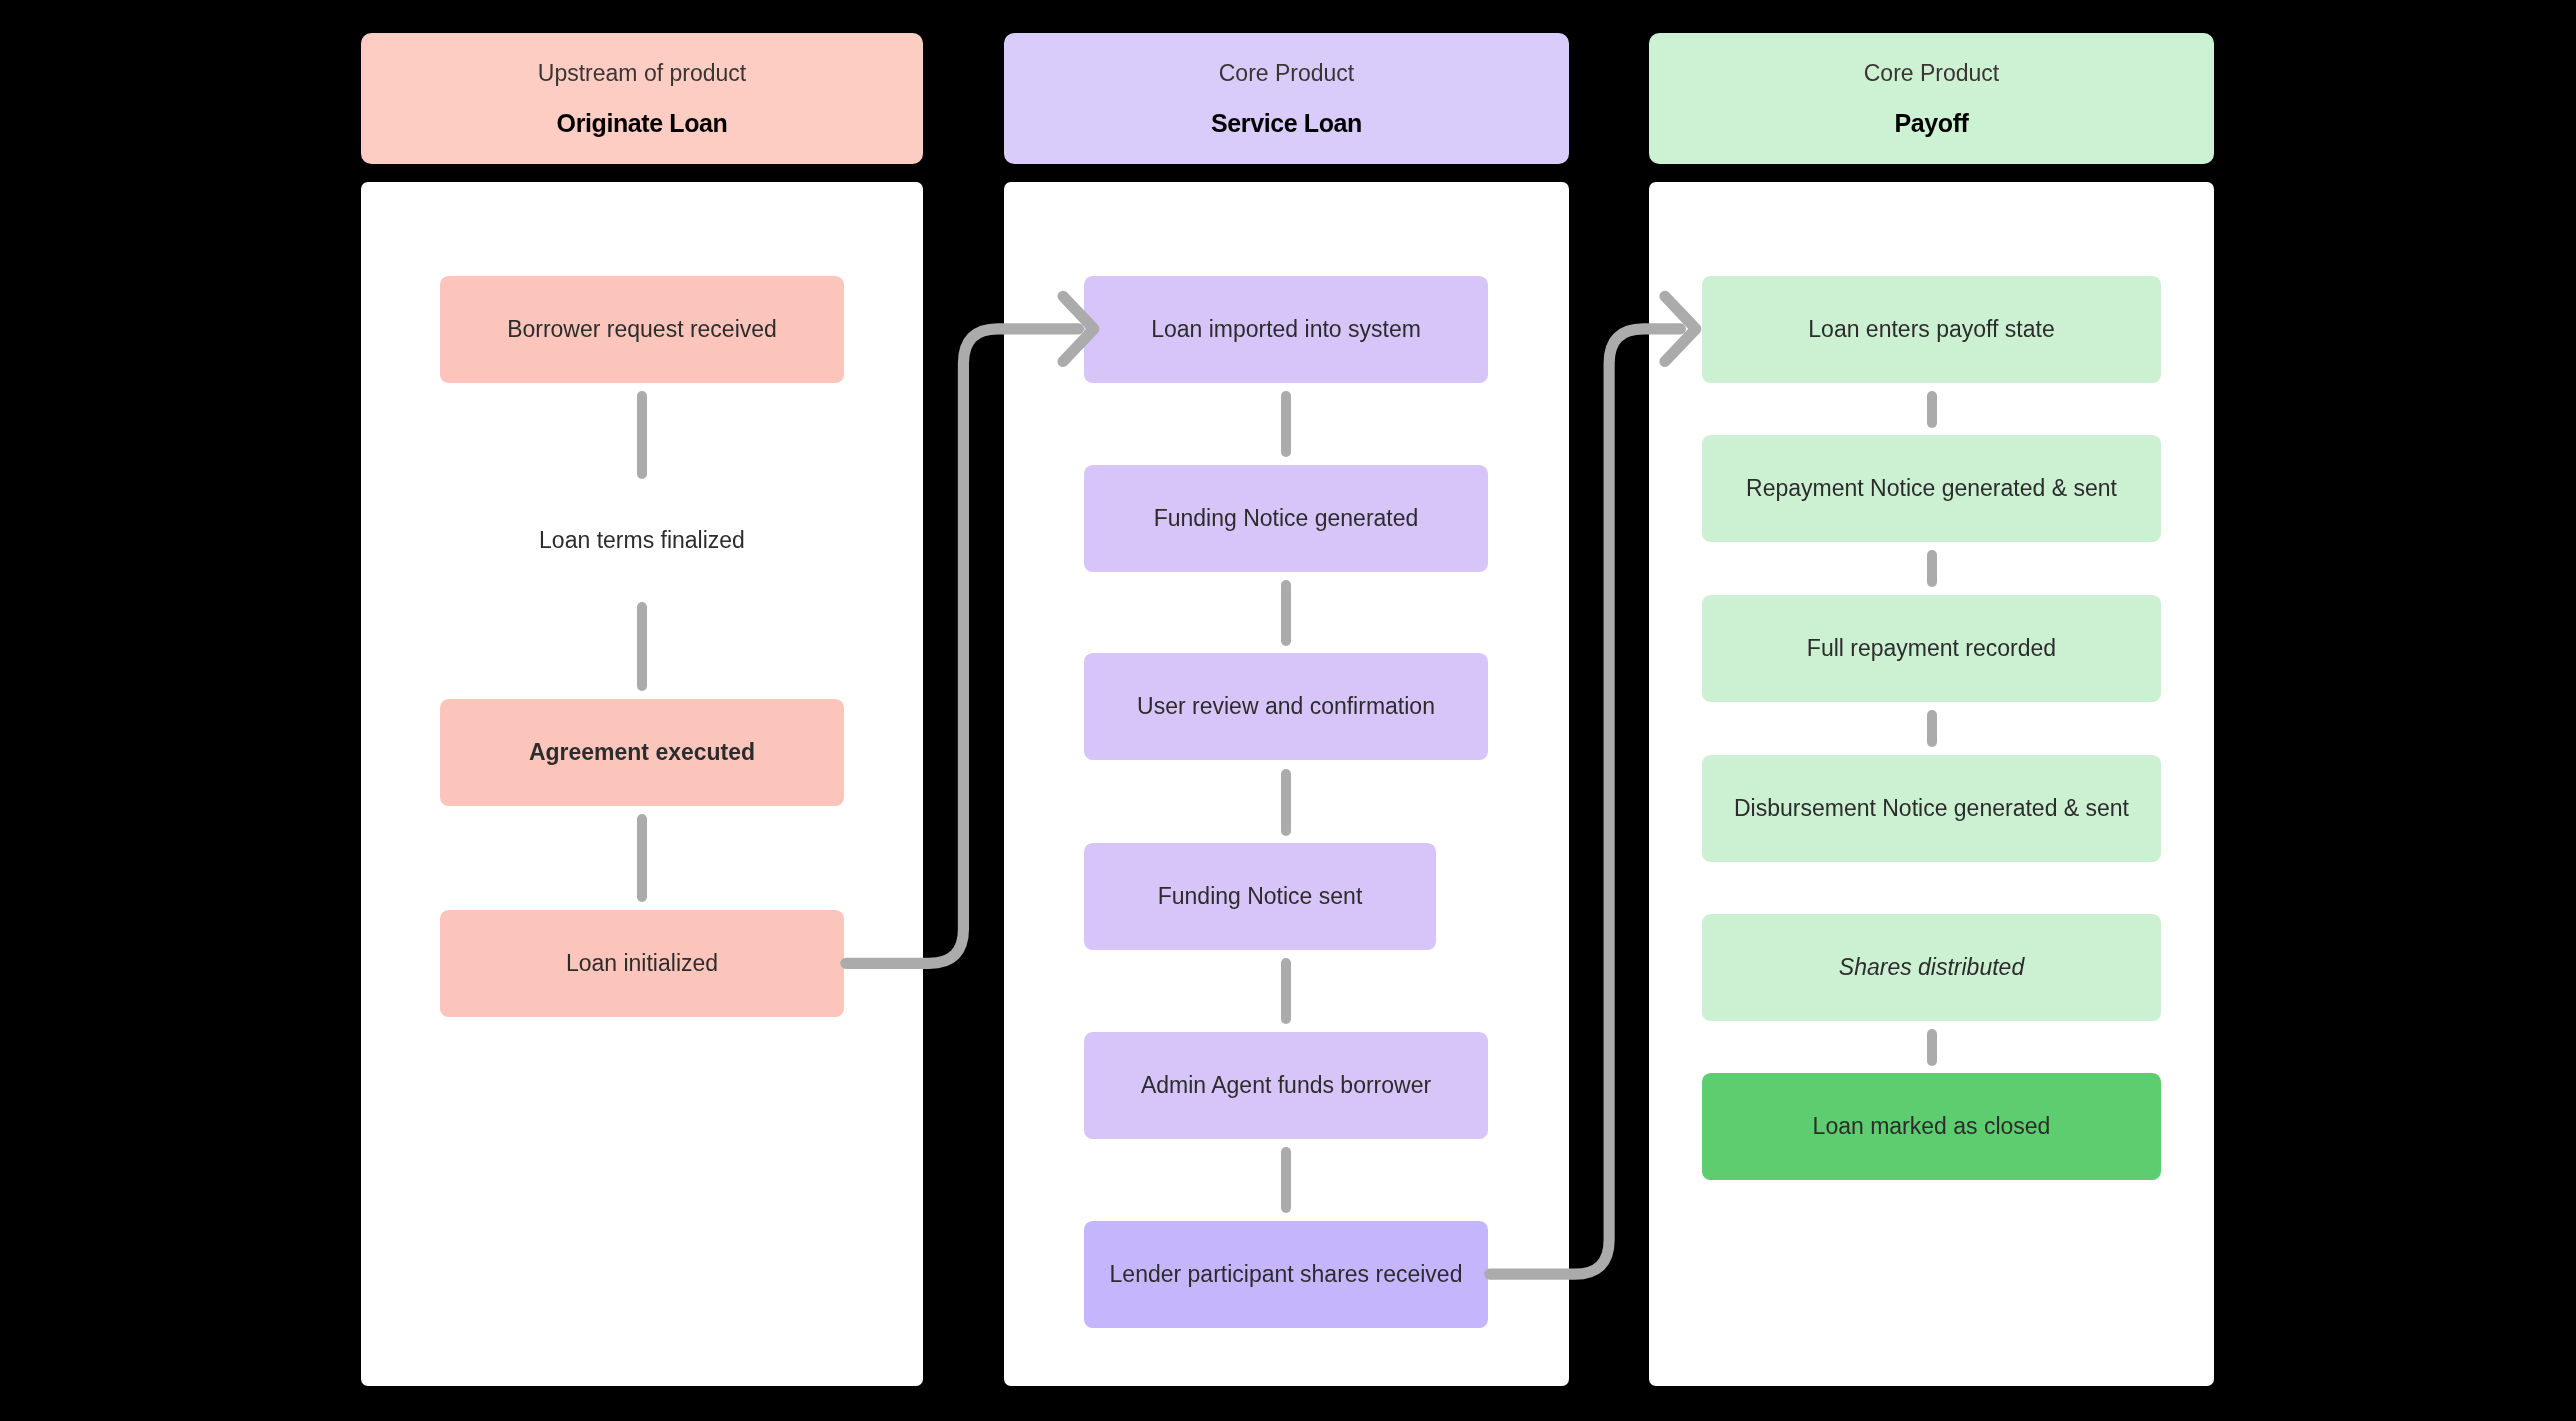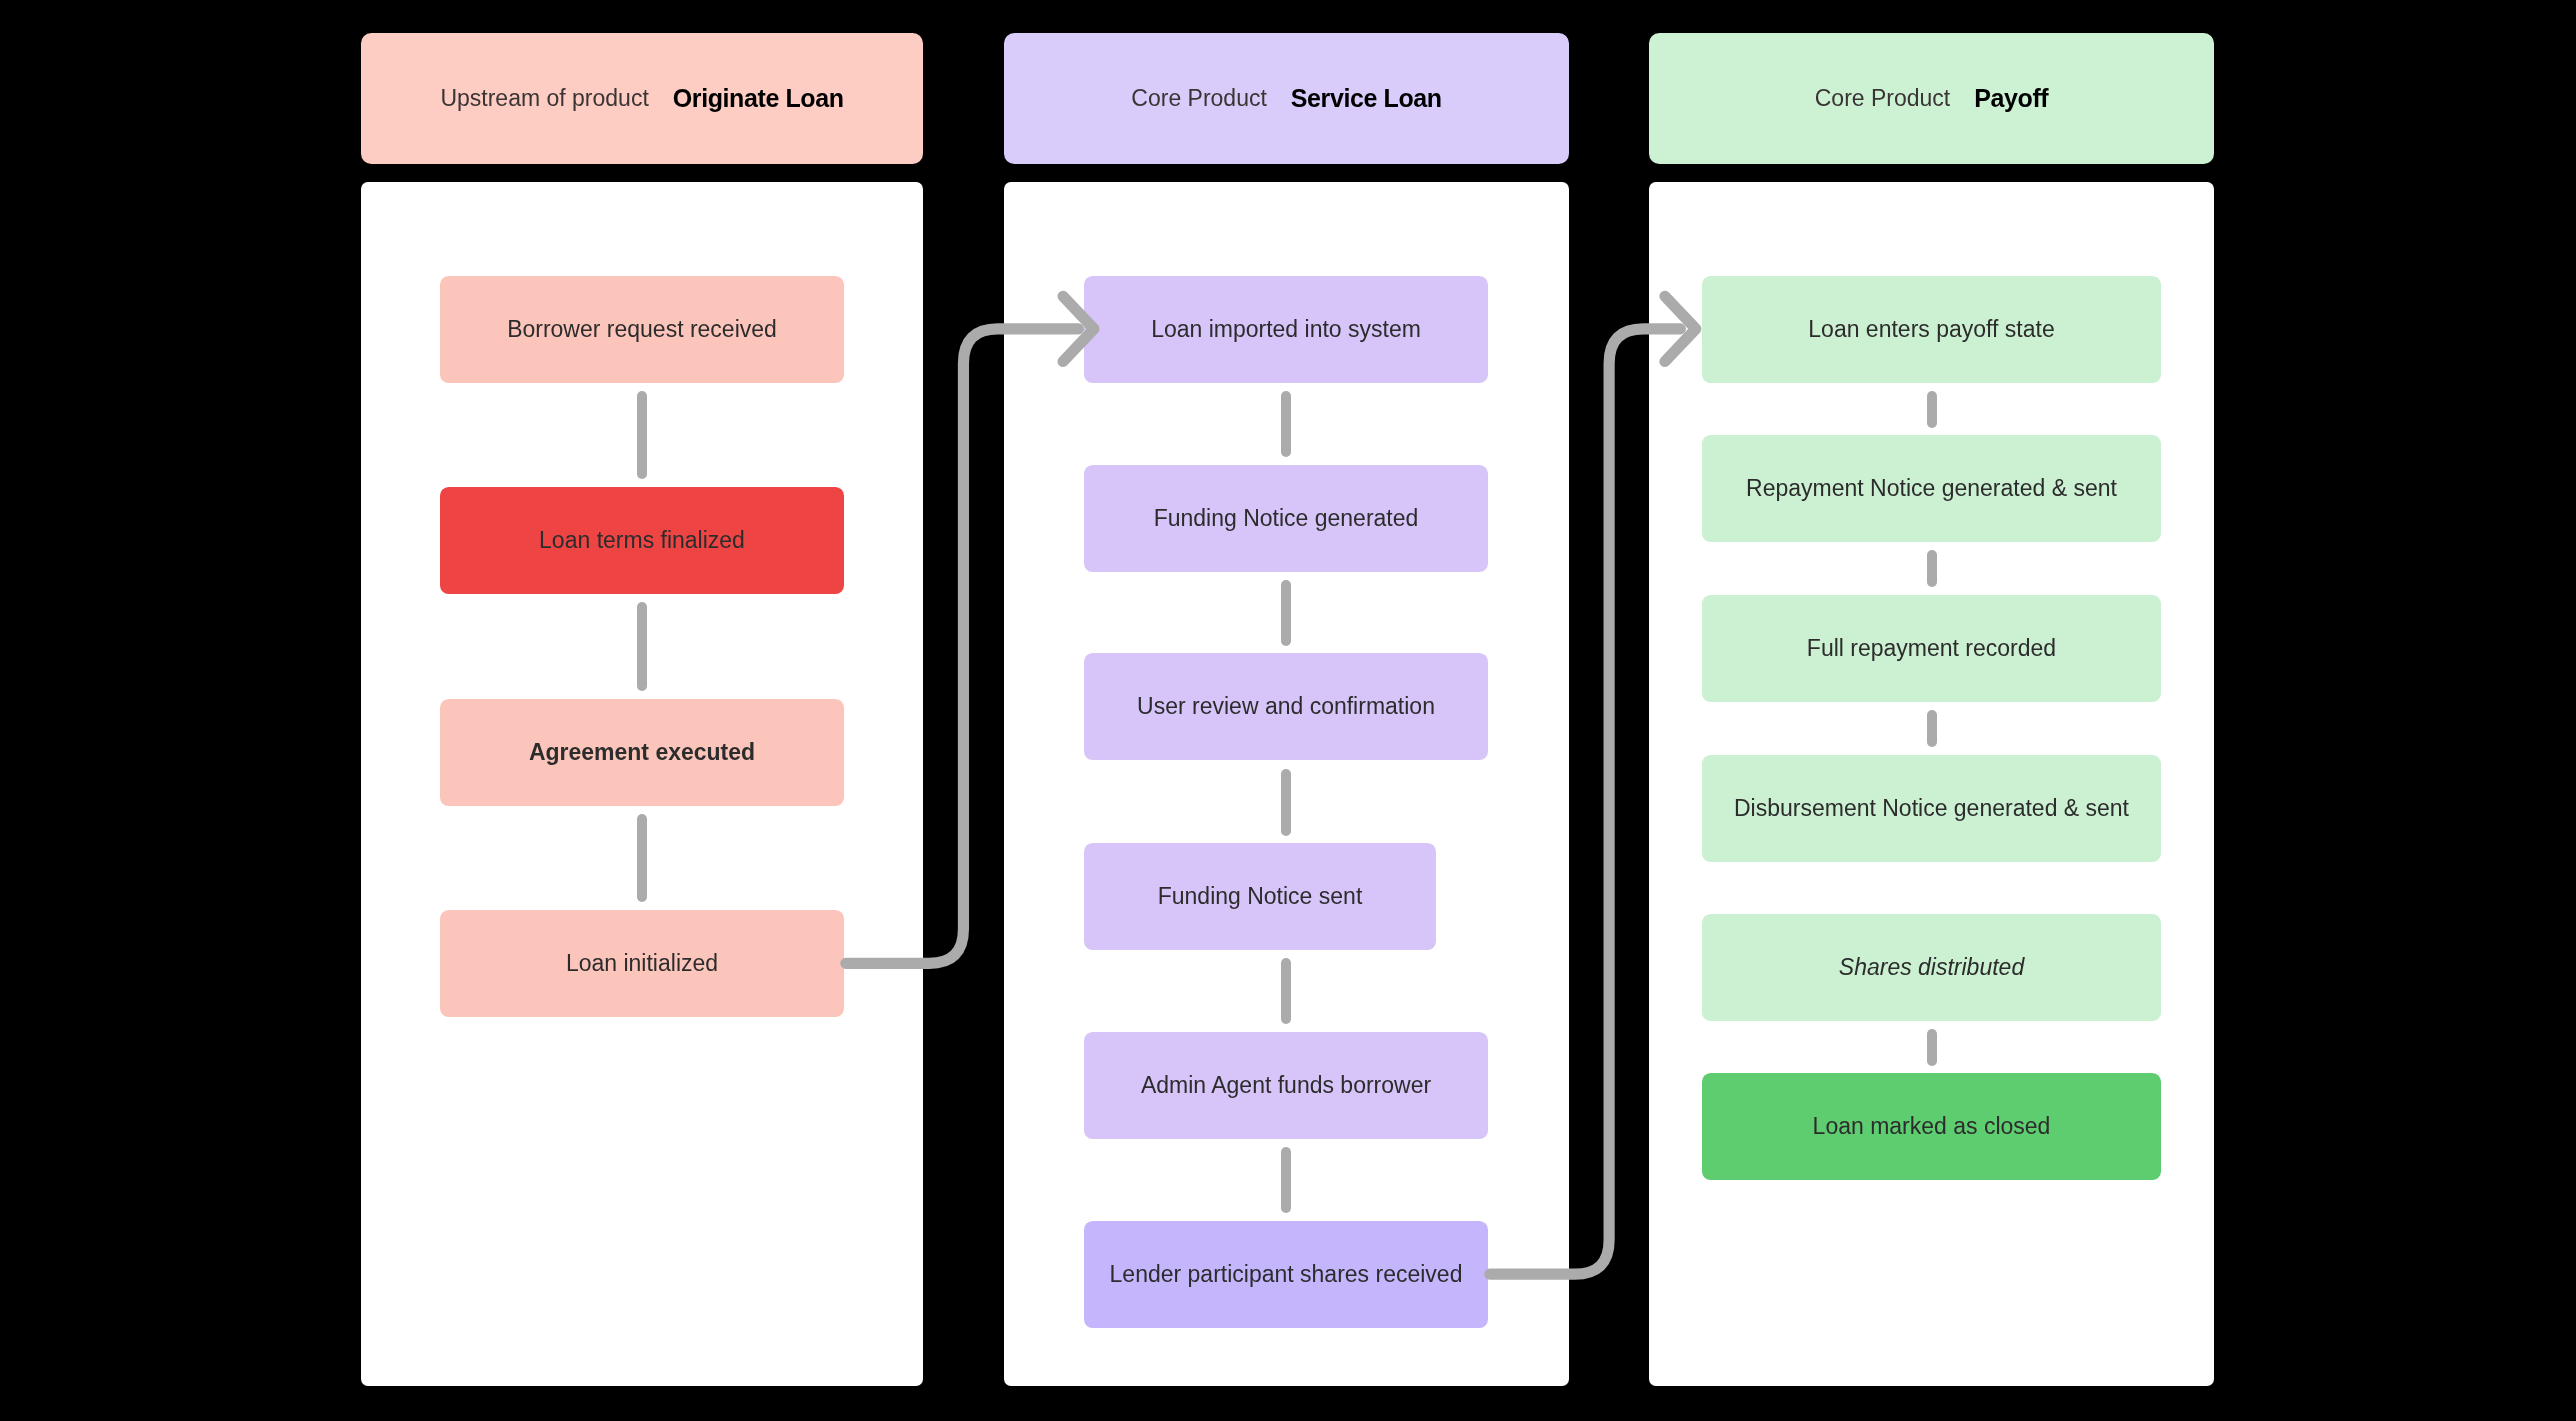--- a/index.html
+++ b/index.html
@@ -6,21 +6,21 @@
     margin: 0; padding: 0;
     width: 2576px; height: 1421px;
     background: #000000;
     font-family: "Liberation Sans", sans-serif;
     overflow: hidden;
   }
   #stage { position: relative; width: 2576px; height: 1421px; }
   .col-header {
     position: absolute;
     border-radius: 10.3px;
-    display: flex; flex-direction: row;
+    display: flex; flex-direction: column;
     align-items: center; justify-content: center;
     gap: 24px;
     text-align: center;
   }
   .col-subtitle {
     font-size: 23px; line-height: 1.15;
     color: #3a3534; font-weight: 400;
   }
   .col-title {
     font-size: 25px; line-height: 1.1;
@@ -59,21 +59,21 @@
 <div id="stage">
     <div class="col-header" style="left: 361px; top: 33px; width: 562px; height: 131px; background: rgb(253, 204, 195);">
       <div class="col-subtitle">Upstream of product</div>
       <div class="col-title">Originate Loan</div>
     </div>
     <div class="col-panel" style="left: 361px; top: 182px; width: 562px; height: 1204px;"></div>
     <div class="step-box" style="left: 440px; top: 276px; width: 404px; height: 107px; background: rgb(252, 197, 188);">
       <div class="step-label">Borrower request received</div>
     </div>
     <div class="step-connector" style="left: 637px; top: 391px; width: 10.3px; height: 88px; background: rgb(171, 171, 171);"></div>
-    <div class="step-box" style="left: 440px; top: 487px; width: 404px; height: 107px; background: #ef4444;">
+    <div class="step-box" style="left: 440px; top: 487px; width: 404px; height: 107px; background: #ffffff;">
       <div class="step-label">Loan terms finalized</div>
     </div>
     <div class="step-connector" style="left: 637px; top: 602px; width: 10.3px; height: 89px; background: rgb(171, 171, 171);"></div>
     <div class="step-box" style="left: 440px; top: 699px; width: 404px; height: 107px; background: rgb(252, 197, 188); font-weight: bold;">
       <div class="step-label">Agreement executed</div>
     </div>
     <div class="step-connector" style="left: 637px; top: 814px; width: 10.3px; height: 88px; background: rgb(171, 171, 171);"></div>
     <div class="step-box" style="left: 440px; top: 910px; width: 404px; height: 107px; background: rgb(252, 197, 188);">
       <div class="step-label">Loan initialized</div>
     </div>

